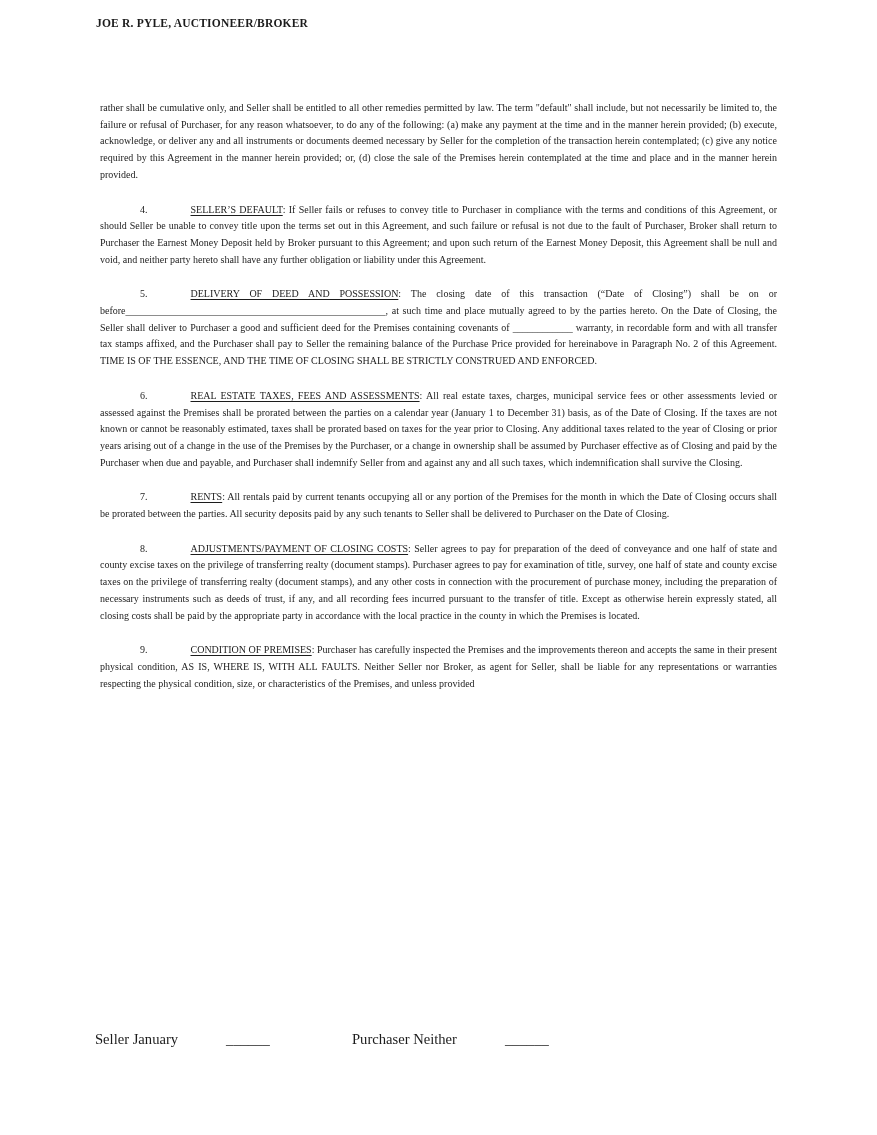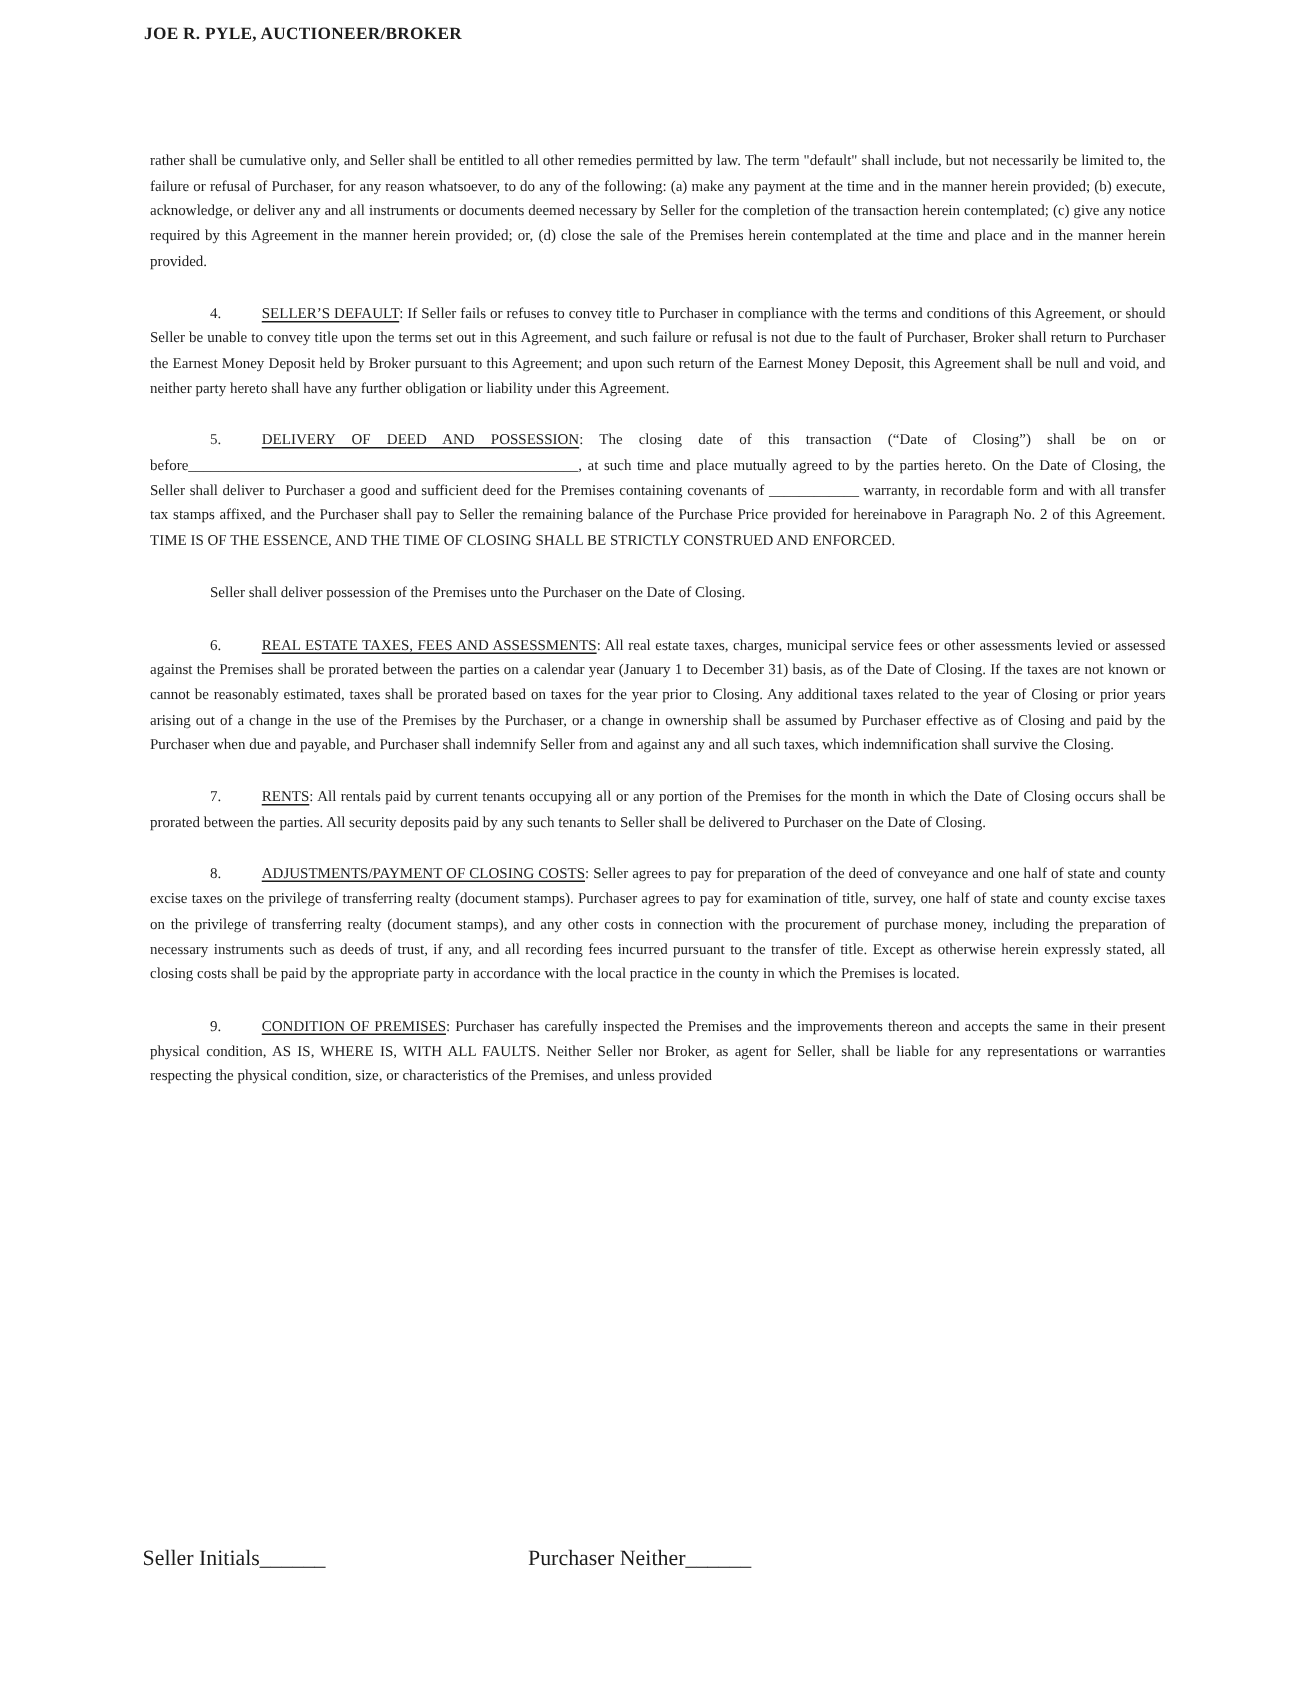--- a/index.html
+++ b/index.html
@@ -30,55 +30,54 @@
     top: 100px; left: 100px;
     width: 677px;
     font-size: 10px;
     line-height: 16.7px;
     text-align: justify;
   }
   .doc-body p { margin: 0 0 18px 0; }
   p.numbered, p.indented { text-indent: 40px; }
   .para-number { }
   .tab-space { display: inline-block; width: 27px; }
-  .para-title { text-decoration: underline; text-underline-offset: 2px; }
+  .para-title { text-decoration: underline; text-underline-offset: 2px; margin-left: 16px; }
   .doc-footer {
     position: absolute;
     top: 1031px; left: 95px;
     font-size: 14.6px;
     white-space: nowrap;
   }
   .footer-group { display: inline-block; }
   .footer-group.seller { width: 257px; }
-  .footer-blank { letter-spacing: 0; }
+  .footer-blank { letter-spacing: 0; margin-left: 48px; }
 </style>
 </head>
 <body>
 
 <div class="page">
 
   <div class="broker-header">JOE R. PYLE, AUCTIONEER/BROKER</div>
 
   <div class="doc-body">
 
     <p><span>rather shall be cumulative only, and Seller shall be entitled to all other remedies permitted by law. The term "default" shall include, but not necessarily be limited to, the failure or refusal of Purchaser, for any reason whatsoever, to do any of the following: (a) make any payment at the time and in the manner herein provided; (b) execute, acknowledge, or deliver any and all instruments or documents deemed necessary by Seller for the completion of the transaction herein contemplated; (c) give any notice required by this Agreement in the manner herein provided; or, (d) close the sale of the Premises herein contemplated at the time and place and in the manner herein provided.</span></p>
 
     <p class="numbered"><span class="para-number">4.</span><span class="tab-space"></span><span class="para-title">SELLER’S DEFAULT</span><span>:  If Seller fails or refuses to convey title to Purchaser in compliance with the terms and conditions of this Agreement, or should Seller be unable to convey title upon the terms set out in this Agreement, and such failure or refusal is not due to the fault of Purchaser, Broker shall return to Purchaser the Earnest Money Deposit held by Broker pursuant to this Agreement; and upon such return of the Earnest Money Deposit, this Agreement shall be null and void, and neither party hereto shall have any further obligation or liability under this Agreement.</span></p>
 
     <p class="numbered"><span class="para-number">5.</span><span class="tab-space"></span><span class="para-title">DELIVERY OF DEED AND POSSESSION</span><span>: The closing date of this transaction (“Date of Closing”) shall be on or before____________________________________________________, at such time and place mutually agreed to by the parties hereto. On the Date of Closing, the Seller shall deliver to Purchaser a good and sufficient deed for the Premises containing covenants of ____________ warranty, in recordable form and with all transfer tax stamps affixed, and the Purchaser shall pay to Seller the remaining balance of the Purchase Price provided for hereinabove in Paragraph No. 2 of this Agreement. TIME IS OF THE ESSENCE, AND THE TIME OF CLOSING SHALL BE STRICTLY CONSTRUED AND ENFORCED.</span></p>
 
-    <p class="indented"><span>Seller shall deliver possession of the Premises unto the Purchaser on the Date of Closing.</span></p>
 
     <p class="numbered"><span class="para-number">6.</span><span class="tab-space"></span><span class="para-title">REAL ESTATE TAXES, FEES AND ASSESSMENTS</span><span>: All real estate taxes, charges, municipal service fees or other assessments levied or assessed against the Premises shall be prorated between the parties on a calendar year (January 1 to December 31) basis, as of the Date of Closing. If the taxes are not known or cannot be reasonably estimated, taxes shall be prorated based on taxes for the year prior to Closing. Any additional taxes related to the year of Closing or prior years arising out of a change in the use of the Premises by the Purchaser, or a change in ownership shall be assumed by Purchaser effective as of Closing and paid by the Purchaser when due and payable, and Purchaser shall indemnify Seller from and against any and all such taxes, which indemnification shall survive the Closing.</span></p>
 
     <p class="numbered"><span class="para-number">7.</span><span class="tab-space"></span><span class="para-title">RENTS</span><span>: All rentals paid by current tenants occupying all or any portion of the Premises for the month in which the Date of Closing occurs shall be prorated between the parties. All security deposits paid by any such tenants to Seller shall be delivered to Purchaser on the Date of Closing.</span></p>
 
     <p class="numbered"><span class="para-number">8.</span><span class="tab-space"></span><span class="para-title">ADJUSTMENTS/PAYMENT OF CLOSING COSTS</span><span>:  Seller agrees to pay for preparation of the deed of conveyance and one half of state and county excise taxes on the privilege of transferring realty (document stamps). Purchaser agrees to pay for examination of title, survey, one half of state and county excise taxes on the privilege of transferring realty (document stamps), and any other costs in connection with the procurement of purchase money, including the preparation of necessary instruments such as deeds of trust, if any, and all recording fees incurred pursuant to the transfer of title. Except as otherwise herein expressly stated, all closing costs shall be paid by the appropriate party in accordance with the local practice in the county in which the Premises is located.</span></p>
 
     <p class="numbered"><span class="para-number">9.</span><span class="tab-space"></span><span class="para-title">CONDITION OF PREMISES</span><span>: Purchaser has carefully inspected the Premises and the improvements thereon and accepts the same in their present physical condition, AS IS, WHERE IS, WITH ALL FAULTS. Neither Seller nor Broker, as agent for Seller, shall be liable for any representations or warranties respecting the physical condition, size, or characteristics of the Premises, and unless provided</span></p>
 
   </div>
 
   <div class="doc-footer">
-    <span class="footer-group seller"><span>Seller Initials</span><span class="footer-blank">______</span></span><span class="footer-group purchaser"><span>Purchaser Neither</span><span class="footer-blank">______</span></span>
+    <span class="footer-group seller"><span>Seller January</span><span class="footer-blank">______</span></span><span class="footer-group purchaser"><span>Purchaser Neither</span><span class="footer-blank">______</span></span>
   </div>
 
 </div>
 
 </body></html>

